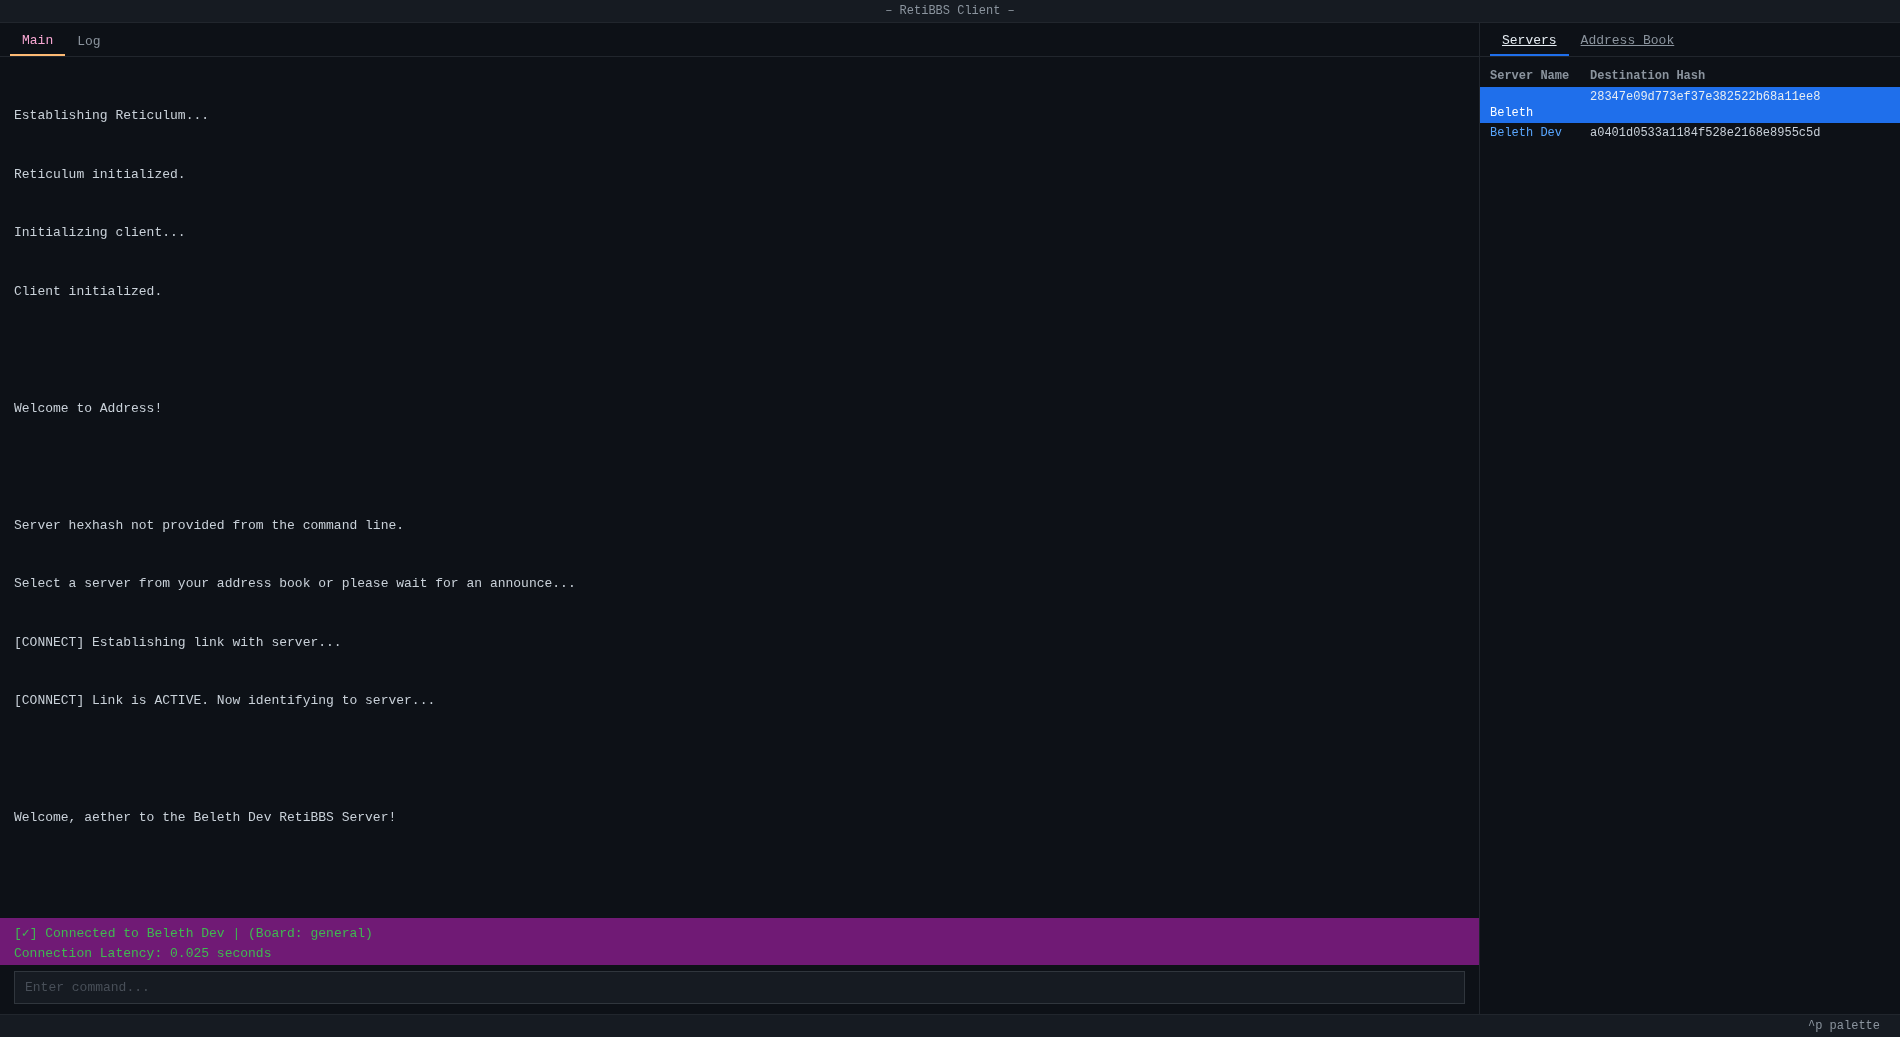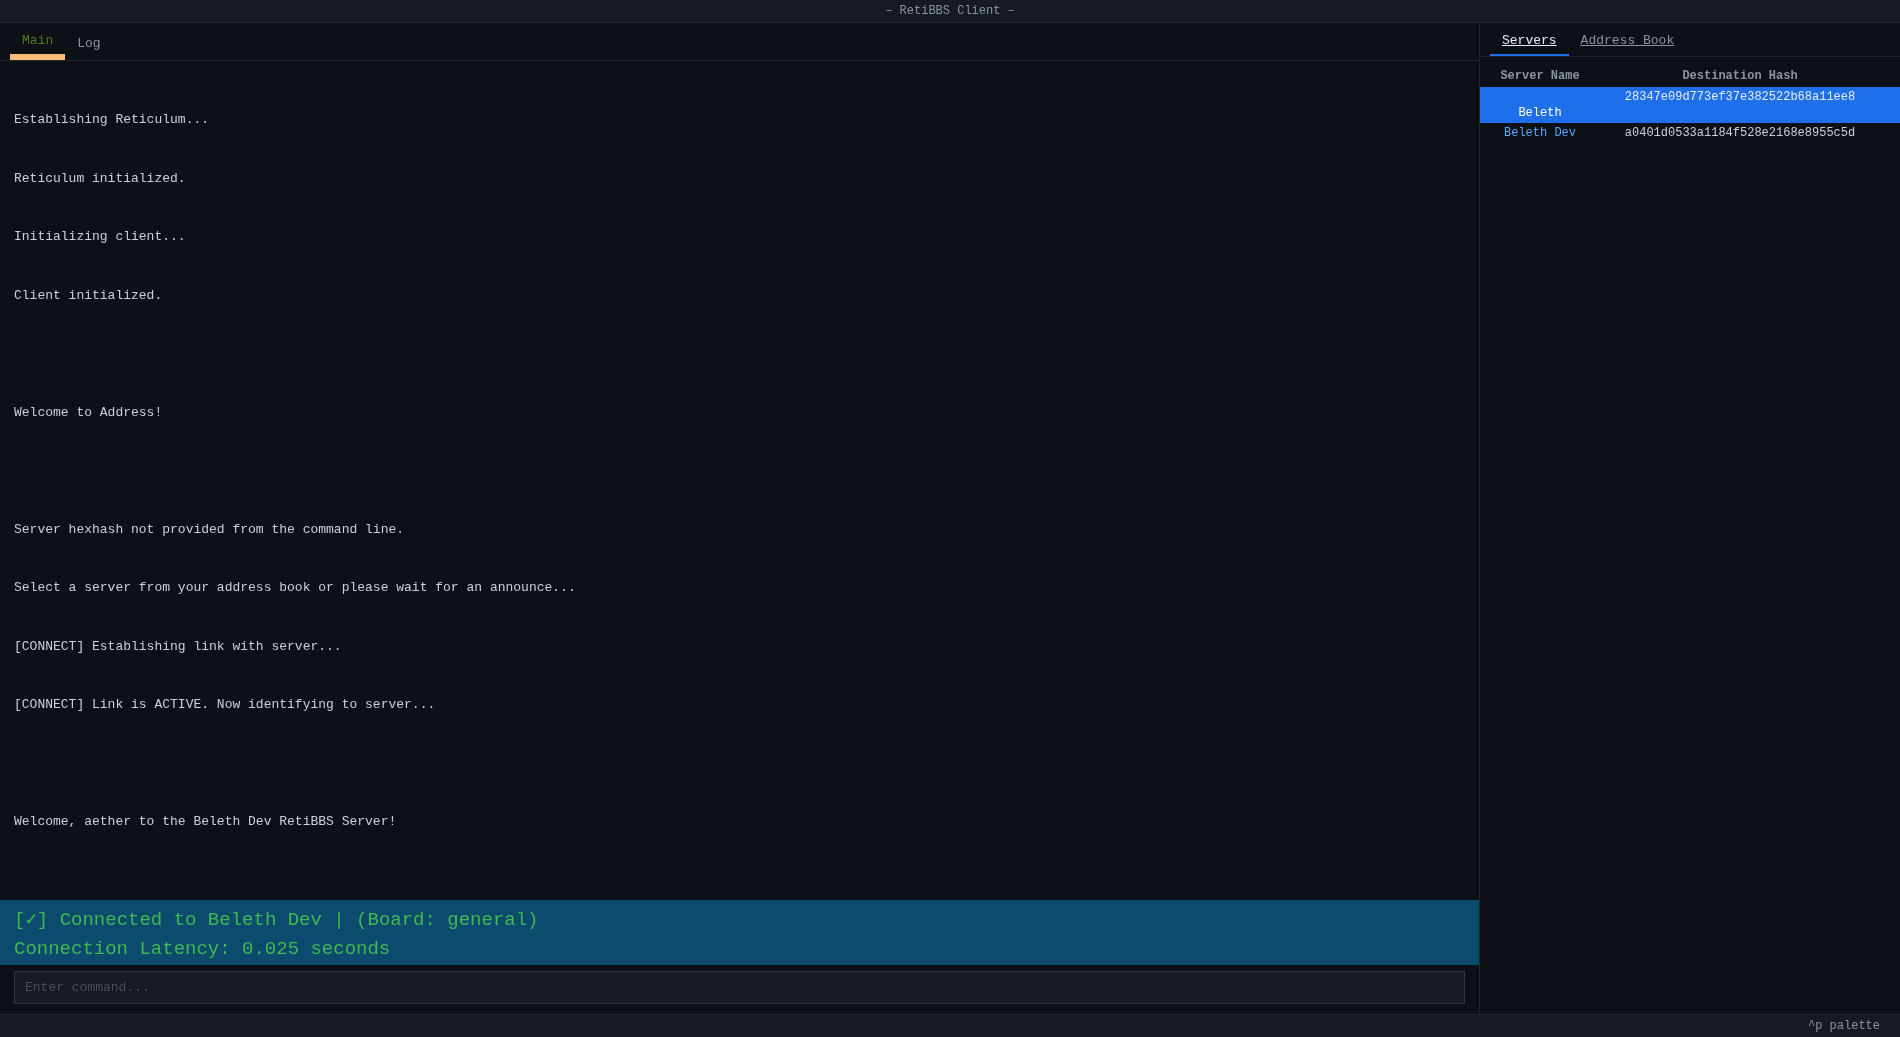--- a/index.html
+++ b/index.html
@@ -36,22 +36,22 @@
       flex-shrink: 0;
     }
     .tab {
       padding: 4px 12px 6px 12px;
       cursor: pointer;
       color: #8b949e;
       font-size: 13px;
       position: relative;
     }
     .tab.active {
-      color: #4d7c0f;
-      border-bottom: 6px solid #fdba74;
+      color: #f9a8d4;
+      border-bottom: 2px solid #fdba74;
     }
 
     
     #main-content {
       display: flex;
       flex: 1;
       overflow: hidden;
     }
 
     
@@ -66,24 +66,24 @@
       flex: 1;
       background: #0d1117;
       padding: 10px 14px;
       overflow-y: auto;
       line-height: 1.5;
       color: #c9d1d9;
       white-space: pre-wrap;
     }
 
     #status-bar {
-      background: #0c4a6e;
+      background: #701a75;
       padding: 6px 14px 2px 14px;
       color: #3fb950;
-      font-size: 19px;
+      font-size: 13px;
       line-height: 1.5;
     }
 
     #input-area {
       padding: 6px 14px 10px 14px;
       background: #0d1117;
     }
 
     #command-input {
       width: 100%;
@@ -123,21 +123,20 @@
     }
     .right-tab.active {
       color: #e6edf3;
       border-bottom: 2px solid #1f6feb;
     }
 
     #servers-table {
       flex: 1;
       padding: 8px 0;
       overflow-y: auto;
-      text-align: center;
     }
 
     .servers-header {
       display: flex;
       padding: 4px 10px;
       color: #8b949e;
       font-size: 12px;
       font-weight: bold;
     }
     .col-name {

